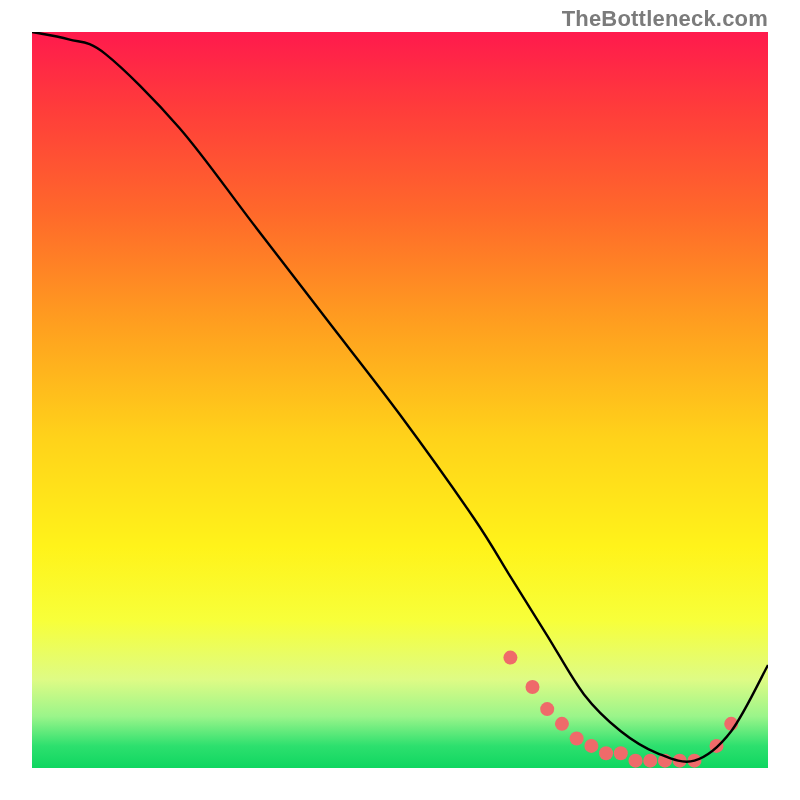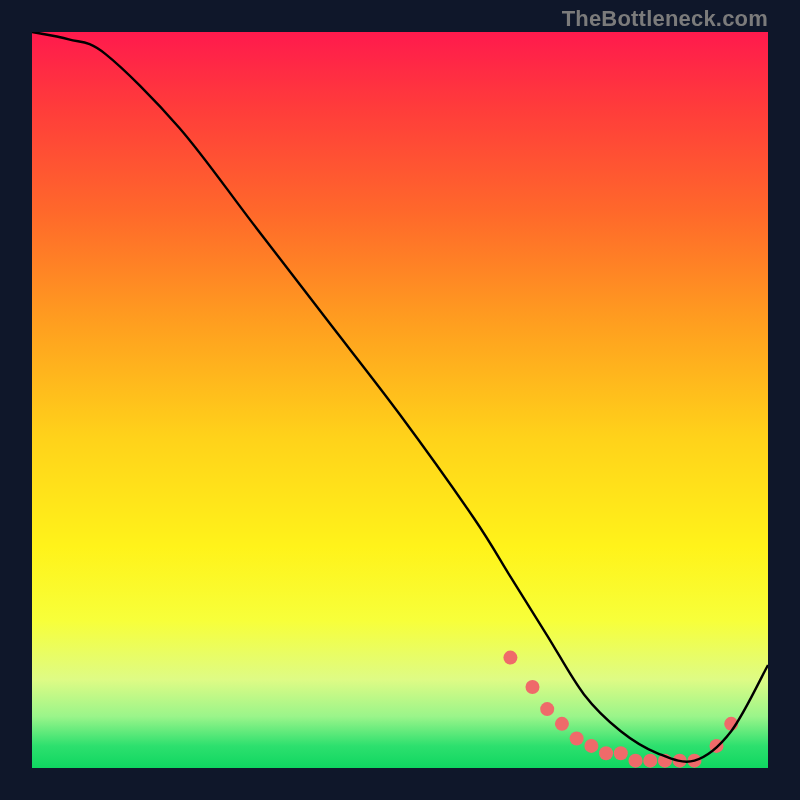--- a/index.html
+++ b/index.html
@@ -8,21 +8,21 @@
     width: 800px;
     height: 800px;
     background: #000;
     overflow: hidden;
     font-family: Arial, Helvetica, sans-serif;
   }
   .stage {
     position: relative;
     width: 800px;
     height: 800px;
-    background: #0f172a;
+    background: #ffffff;
   }
   .plot {
     position: absolute;
     left: 32px;
     top: 32px;
     width: 736px;
     height: 736px;
     
     background: linear-gradient(
       to bottom,

